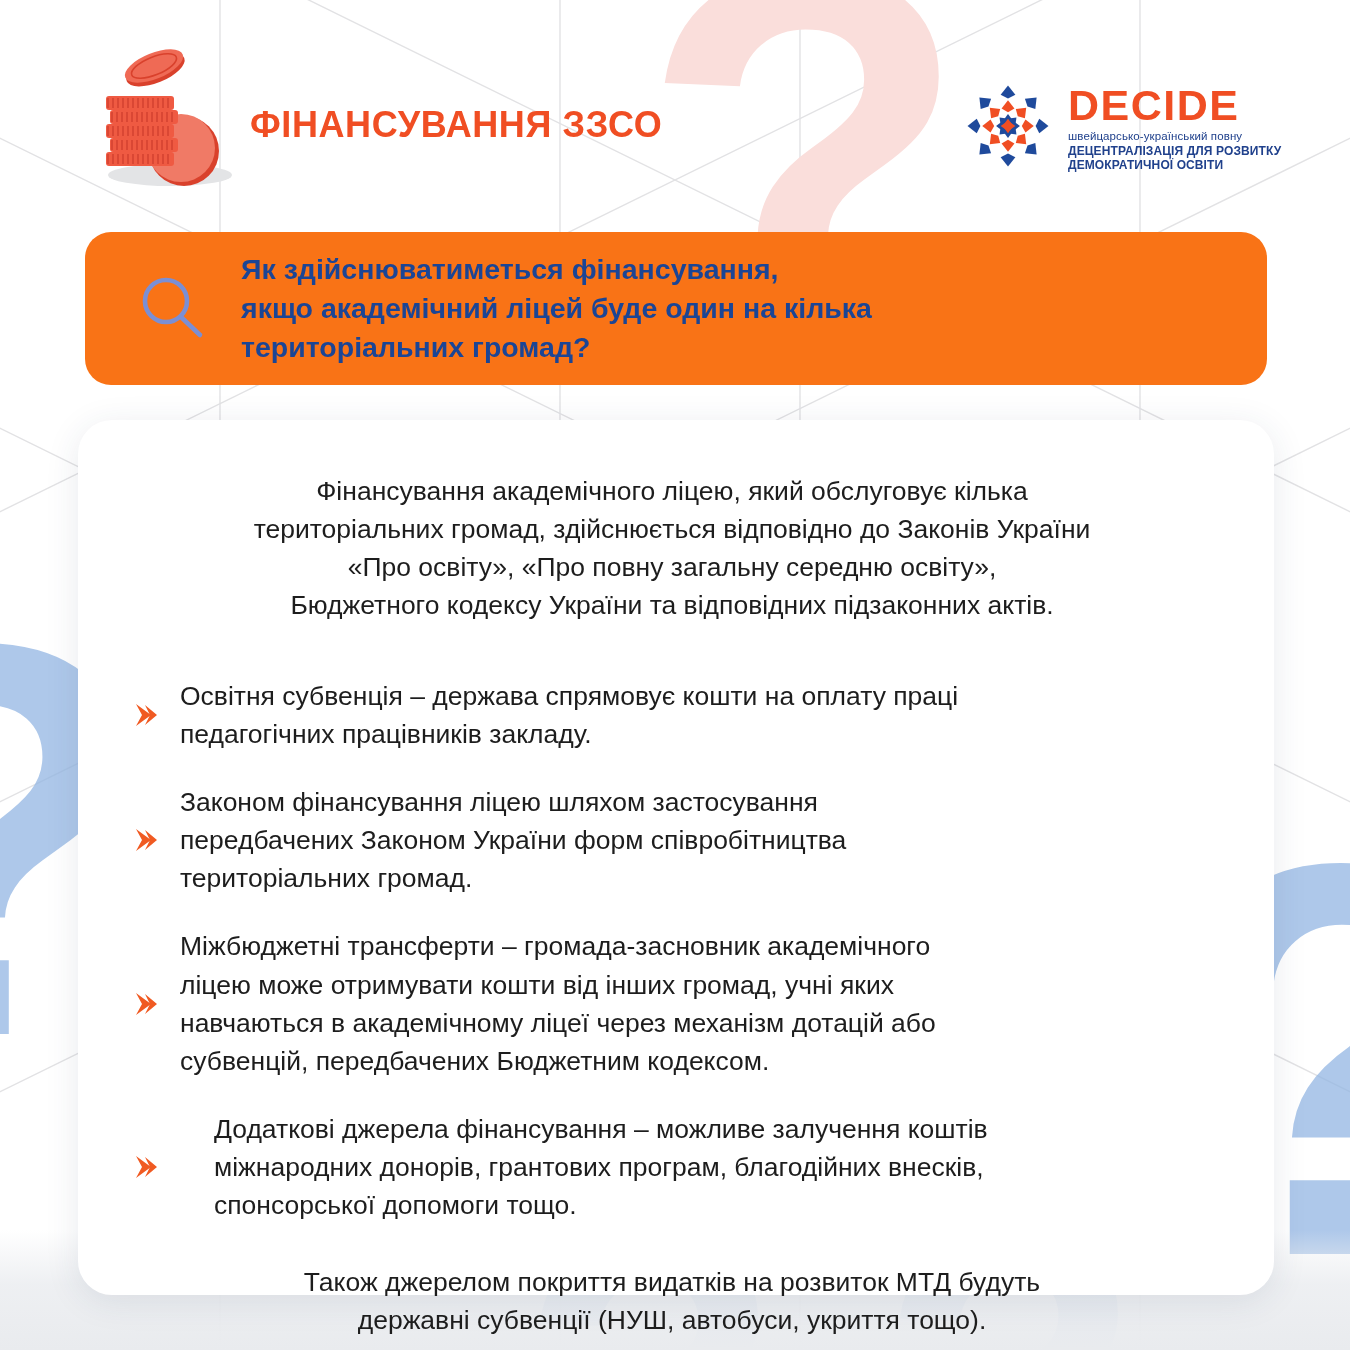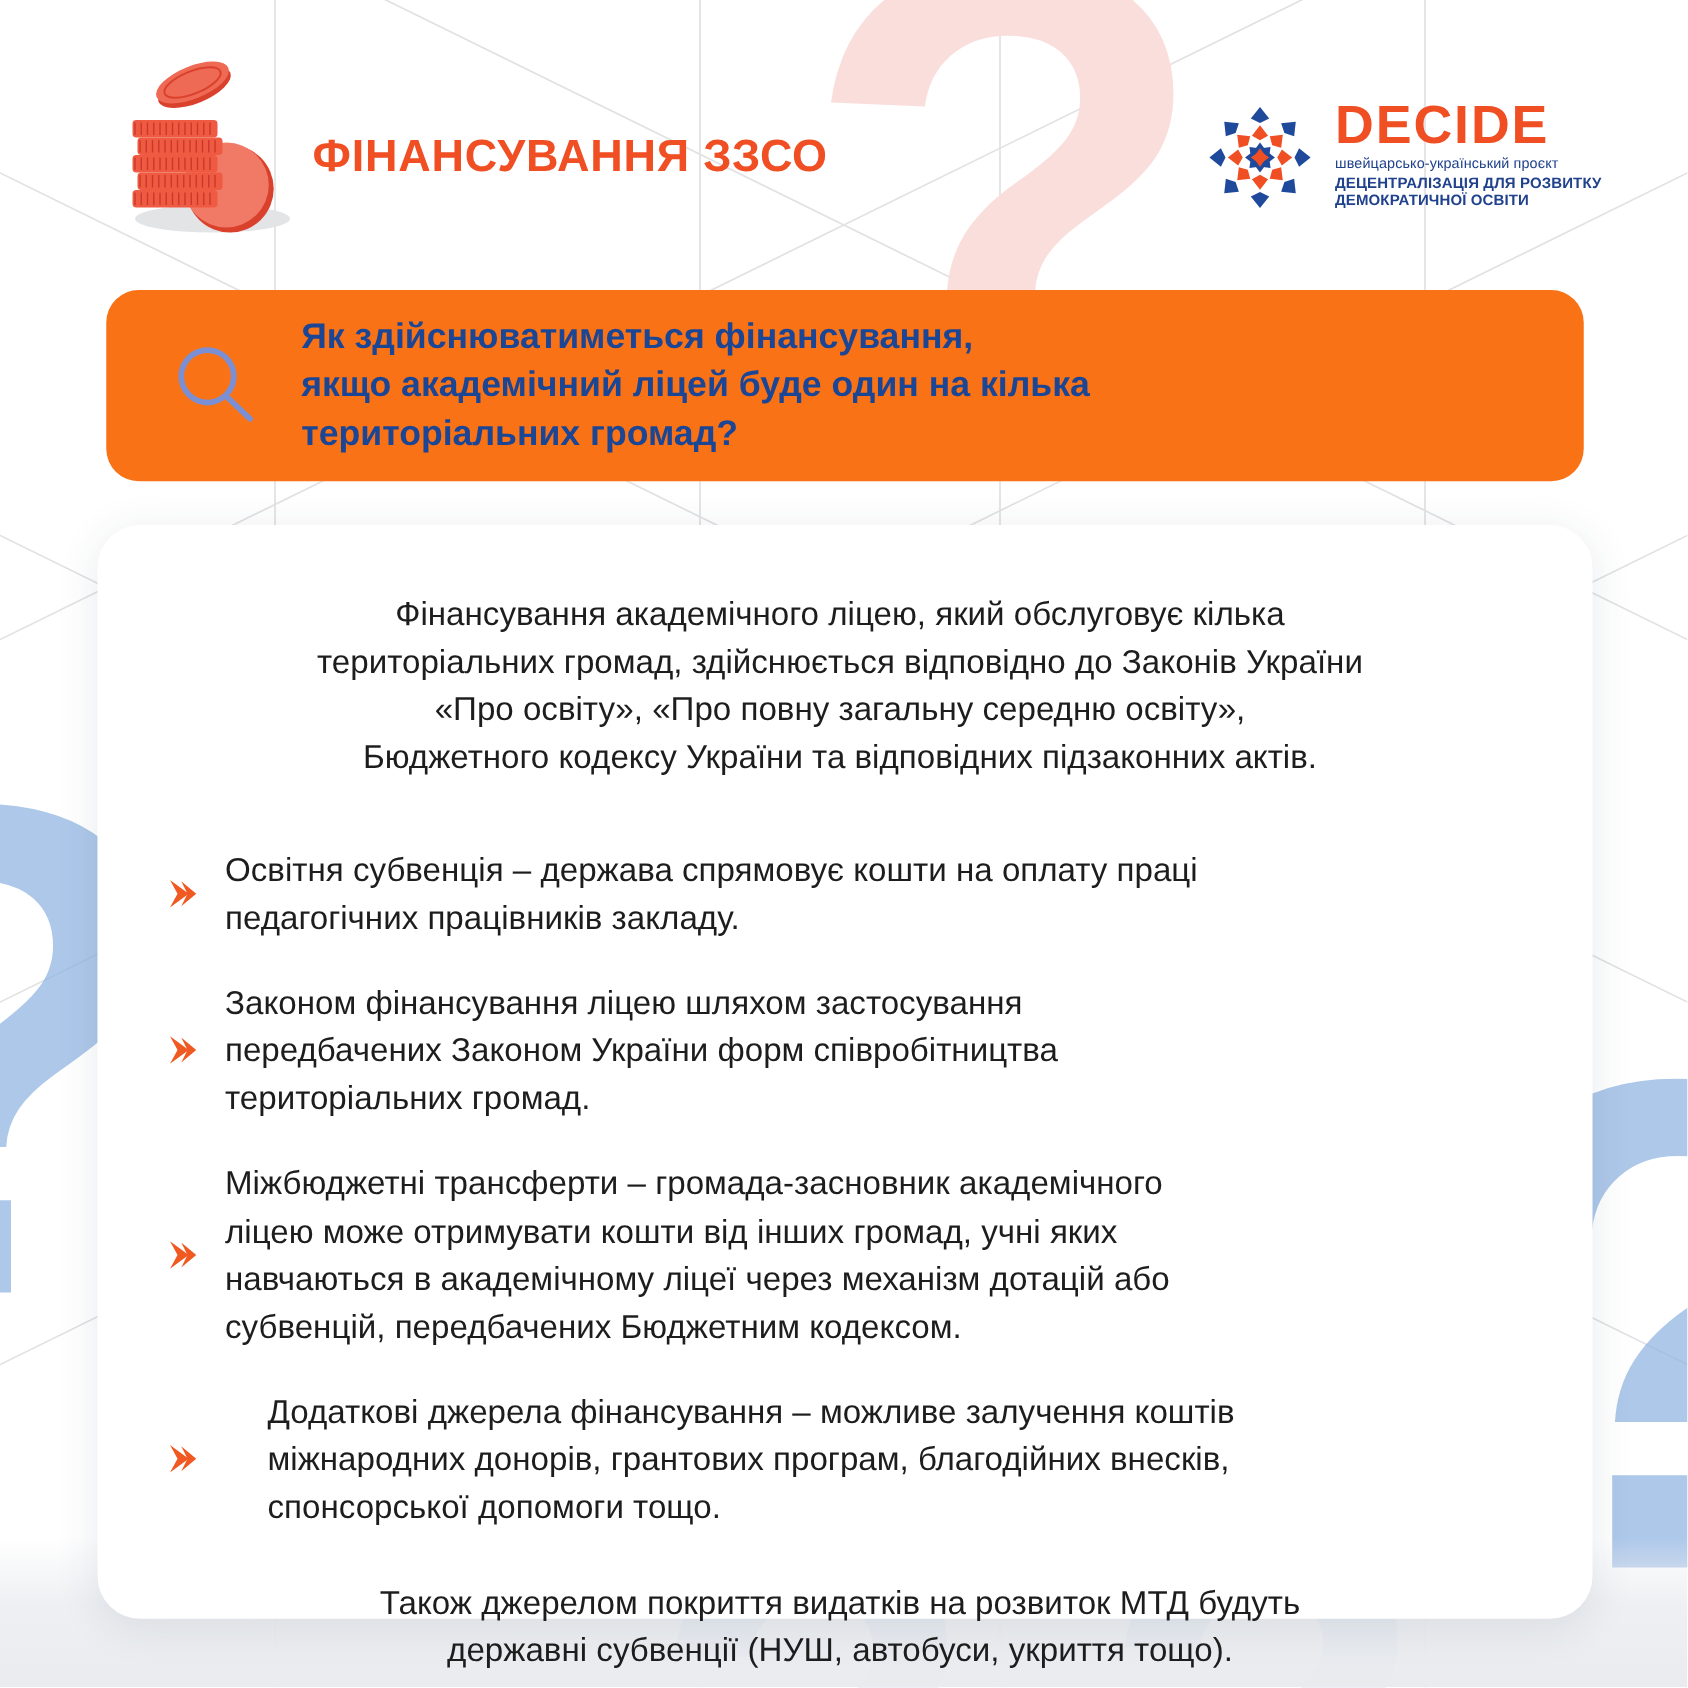--- a/index.html
+++ b/index.html
@@ -60,21 +60,21 @@
   .title {
     position:absolute; left:250px; top:104px;
     font-size:36px;
     font-weight:700;
     letter-spacing:.6px;
     color:#f04e23;
     white-space:nowrap;
   }
 
   
-  .logo { position:absolute; left:962px; top:80px; display:flex; align-items:flex-start; gap:14px; }
+  .logo { position:absolute; left:962px; top:80px; display:flex; align-items:flex-end; gap:14px; }
   .logo-mark { width:92px; height:92px; flex:0 0 auto; }
   .logo-text { display:block; border-left:0; }
   .logo-word {
     font-size:43px; font-weight:700; letter-spacing:1.5px;
     color:#f04e23; line-height:.95; font-family:"Liberation Sans", sans-serif;
   }
   .logo-sub1 {
     font-size:11.5px; color:#20418c; letter-spacing:.1px; margin-top:4px;
     font-family:"Liberation Sans", sans-serif;
   }
@@ -227,21 +227,21 @@
         <g fill="#f04e23">
           <path d="M50 42 L45 49 L50 52 L55 49 Z"></path>
           <path d="M50 58 L45 51 L50 48 L55 51 Z"></path>
           <path d="M42 50 L49 45 L52 50 L49 55 Z"></path>
           <path d="M58 50 L51 45 L48 50 L51 55 Z"></path>
         </g>
       </svg>
 
       <div class="logo-text">
         <div class="logo-word">DECIDE</div>
-        <div class="logo-sub1">швейцарсько-український проєкт</div>
+        <div class="logo-sub1">швейцарсько-український повну</div>
         <div class="logo-sub2">
           <div>ДЕЦЕНТРАЛІЗАЦІЯ ДЛЯ РОЗВИТКУ</div>
           <div>ДЕМОКРАТИЧНОЇ ОСВІТИ</div>
         </div>
       </div>
     </div>
   </div>
 
   <div class="question-card">
     <svg class="magnifier" viewBox="0 0 72 72">

